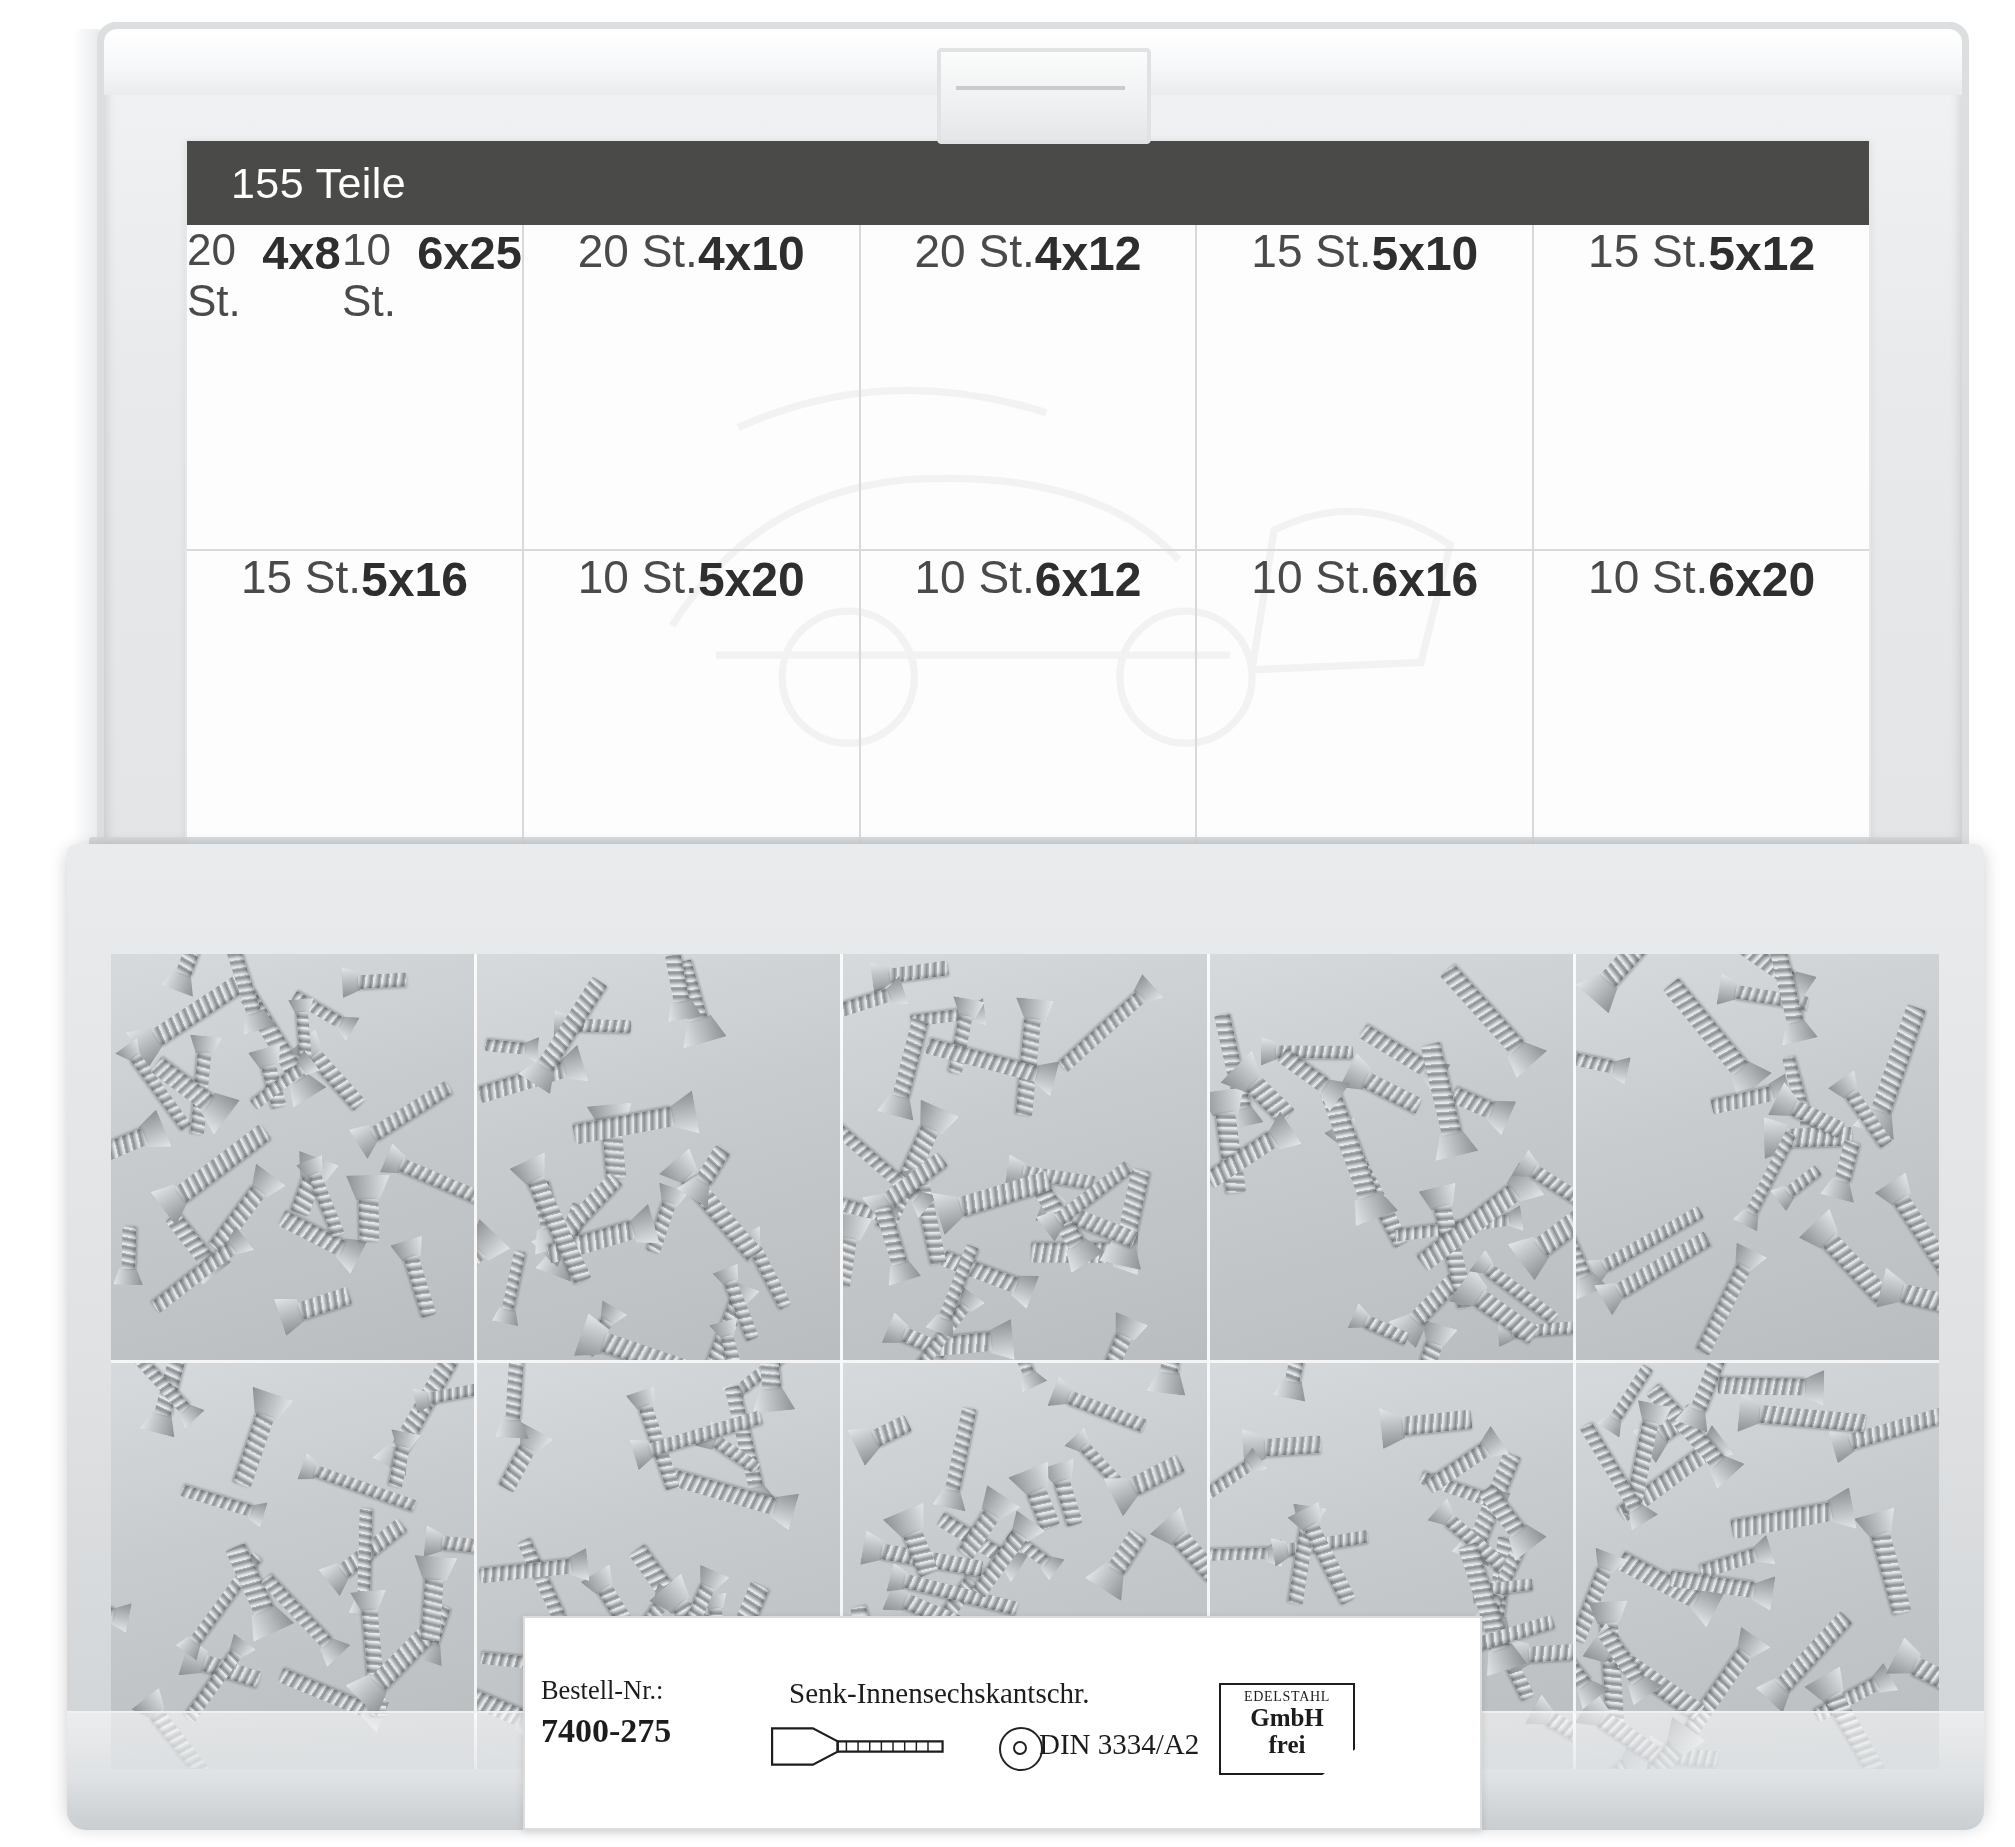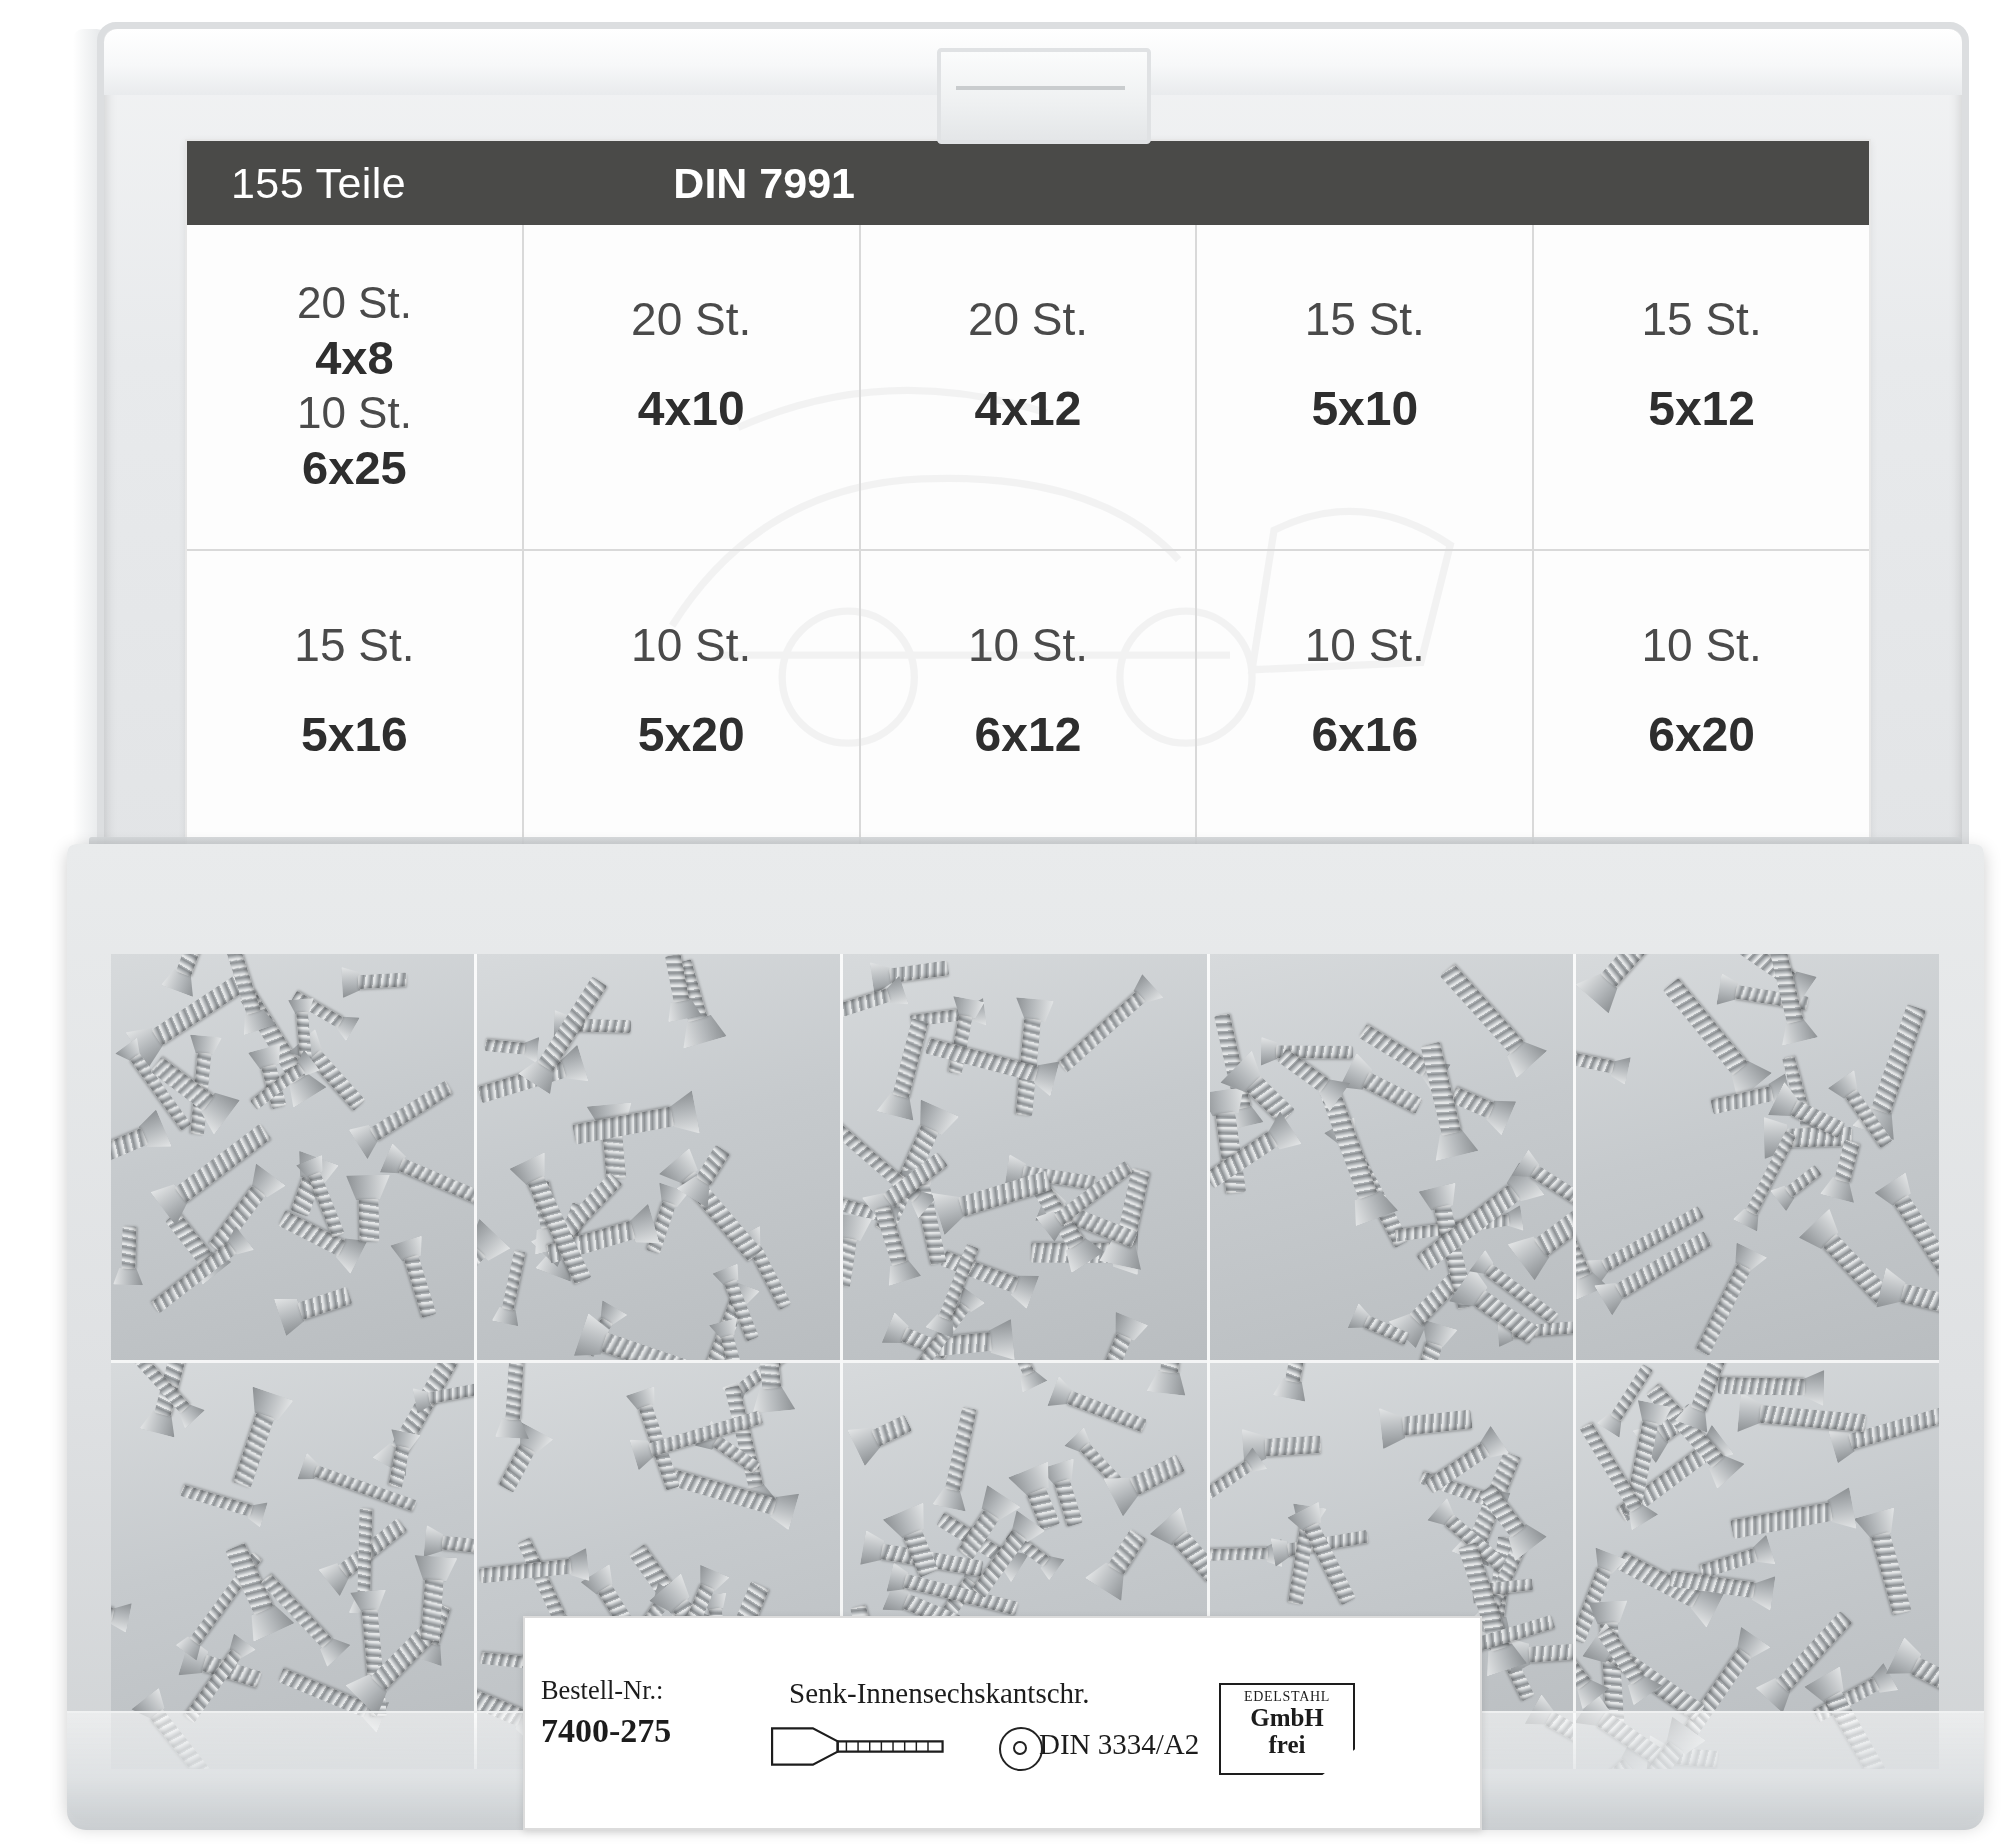--- a/index.html
+++ b/index.html
@@ -125,22 +125,20 @@
   }
   .grid-row {
     flex: 1;
     display: flex;
   }
   .grid-row.row-1 { border-bottom: 2.2px solid #d9d9d9; }
   .cell {
     flex: 1;
     border-right: 2.2px solid #d9d9d9;
     display: flex;
-    flex-direction: column;
-    align-items: center;
     justify-content: center;
     color: #3b3b3b;
   }
   .cell:last-child { border-right: none; }
   .cell .qty {
     font-size: 46px;
     line-height: 1.15;
     color: #4a4a4a;
   }
   .cell .size {
@@ -405,21 +403,20 @@
           <path d="M120 470 l700 0"></path>
           <ellipse cx="300" cy="500" rx="90" ry="90"></ellipse>
           <ellipse cx="760" cy="500" rx="90" ry="90"></ellipse>
           <path d="M880 300 q120 -60 240 20 l-40 160 -230 10z"></path>
           <path d="M150 160 q200 -90 420 -20"></path>
         </g>
       </svg>
 
       <div id="label-header">
         <div class="count">155 Teile</div>
-        <div class="din">DIN 7991</div>
       </div>
 
       <div id="label-grid">
 
         <div class="grid-row row-1">
           <div class="cell double">
             <div class="qty">20 St.</div>
             <div class="size">4x8</div>
             <div class="qty">10 St.</div>
             <div class="size">6x25</div>

